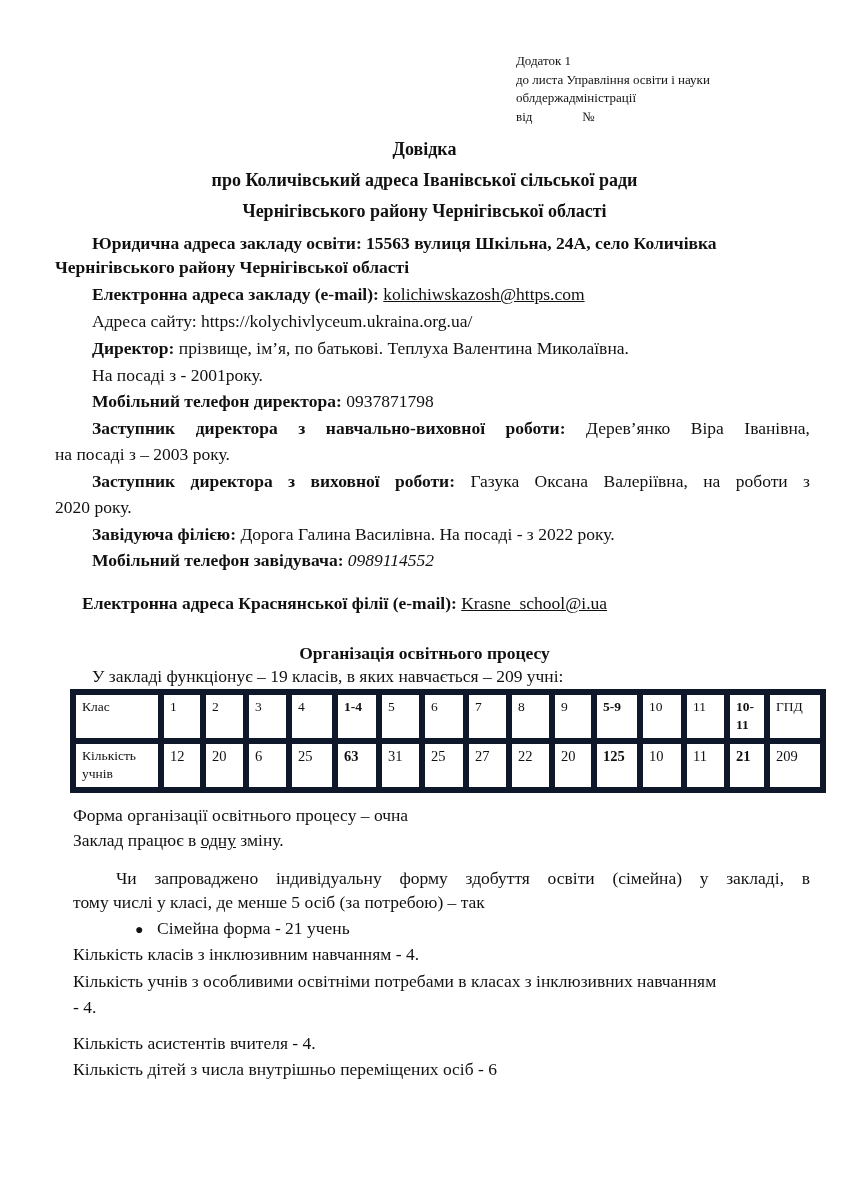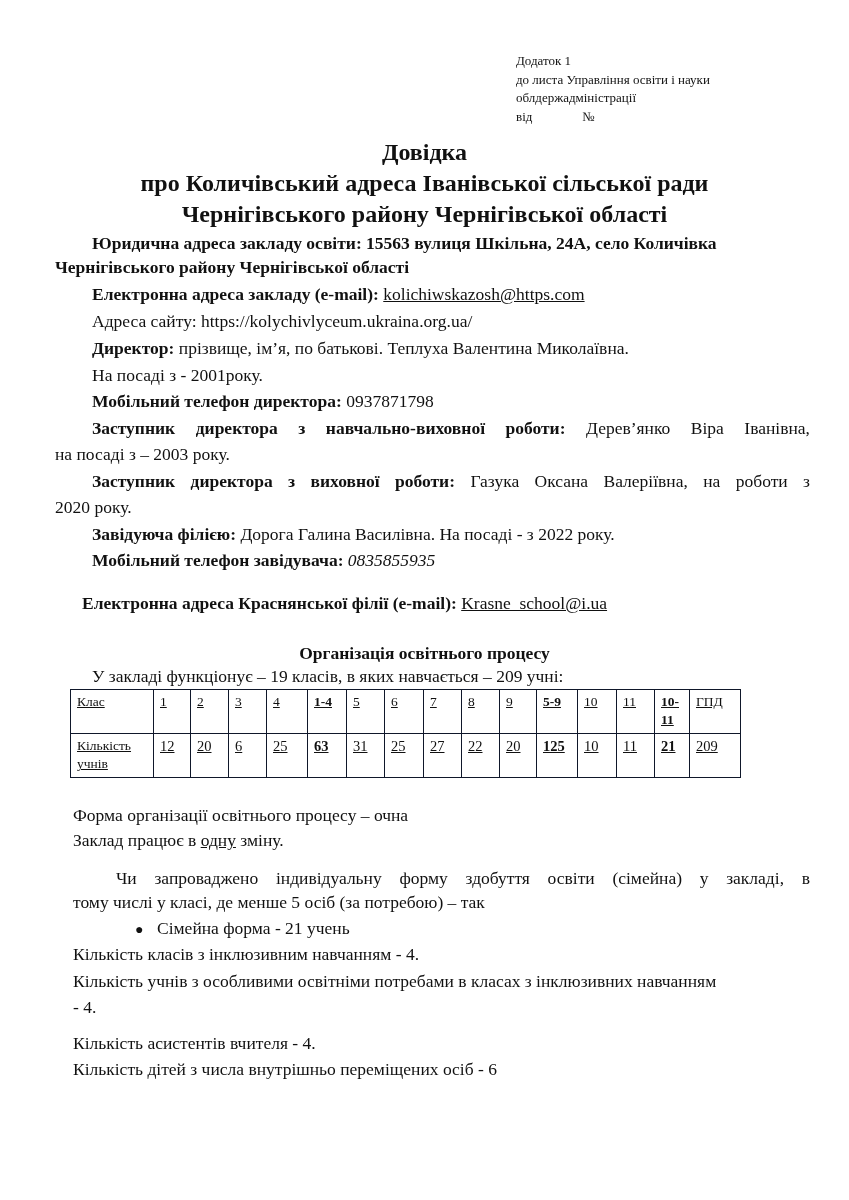--- a/index.html
+++ b/index.html
@@ -4,32 +4,32 @@
 <style>
   html, body { margin: 0; padding: 0; background: #ffffff; }
   body {
     width: 849px; height: 1200px; position: relative; overflow: hidden;
     font-family: "Liberation Serif", serif; color: #111; font-size: 17.5px;
   }
   .abs { position: absolute; white-space: nowrap; }
   .appendix { left: 516px; top: 52px; font-size: 13px; line-height: 18.5px; }
   .appendix div { white-space: nowrap; }
   .appendix .num { display: inline-block; margin-left: 50px; }
-  .title { left: 0; width: 849px; text-align: center; font-weight: bold; font-size: 24px; }
+  .title { left: 0; width: 849px; text-align: center; font-weight: bold; font-size: 18px; }
   .line { font-size: 17.5px; }
   b { font-weight: bold; }
   u { text-decoration: underline; }
   .just { left: 55px; width: 755px; text-align: justify; text-align-last: justify; white-space: normal; }
   table.classes {
     position: absolute; left: 70px; top: 689px; border-collapse: collapse;
     font-size: 13.5px;
   }
   table.classes td {
-    border: 1px solid #0f172a; vertical-align: top; padding: 3px 4px 2px 6px;
-    height: 38px; line-height: 18px; text-decoration: underline;
+    border: 6px solid #0f172a; vertical-align: top; padding: 3px 4px 2px 6px;
+    height: 38px; line-height: 18px;
   }
   table.classes td.bold { font-weight: bold; }
   table.classes tr.counts td { text-align: left; font-size: 14.5px; height: 38px; }
   table.classes tr.counts td.first { text-align: left; font-size: 13.5px; }
   .bullet { display: inline-block; width: 22px; font-size: 14px; }
 </style>
 </head>
 <body>
 
 <div class="abs appendix">
@@ -59,21 +59,21 @@
 <div class="abs line" style="left:92px; top:391px;"><b>Мобільний телефон директора:</b><span> 0937871798</span></div>
 
 <div class="abs line just" style="top:418px; padding-left:37px; box-sizing:border-box;"><b>Заступник директора з навчально-виховної роботи:</b><span> Дерев’янко Віра Іванівна,</span></div>
 <div class="abs line" style="left:55px; top:444px;">на посаді з – 2003 року.</div>
 
 <div class="abs line just" style="top:471px; padding-left:37px; box-sizing:border-box;"><b>Заступник директора з виховної роботи:</b><span> Газука Оксана Валеріївна, на роботи з</span></div>
 <div class="abs line" style="left:55px; top:497px;">2020 року.</div>
 
 <div class="abs line" style="left:92px; top:524px;"><b>Завідуюча філією:</b><span> Дорога Галина Василівна. На посаді - з 2022 року.</span></div>
 
-<div class="abs line" style="left:92px; top:550px;"><b>Мобільний телефон завідувача:</b><i> 0835855935</i></div>
+<div class="abs line" style="left:92px; top:550px;"><b>Мобільний телефон завідувача:</b><i> 0989114552</i></div>
 
 <div class="abs line" style="left:82px; top:593px;">
   <b>Електронна адреса Краснянської філії (e-mail):</b>
   <u>Krasne_school@i.ua</u>
 </div>
 
 <div class="abs line" style="left:0; width:849px; text-align:center; top:643px; font-weight:bold;">Організація освітнього процесу</div>
 <div class="abs line" style="left:92px; top:666px;">У закладі функціонує – 19 класів, в яких навчається – 209 учні:</div>
 
 <table class="classes">

